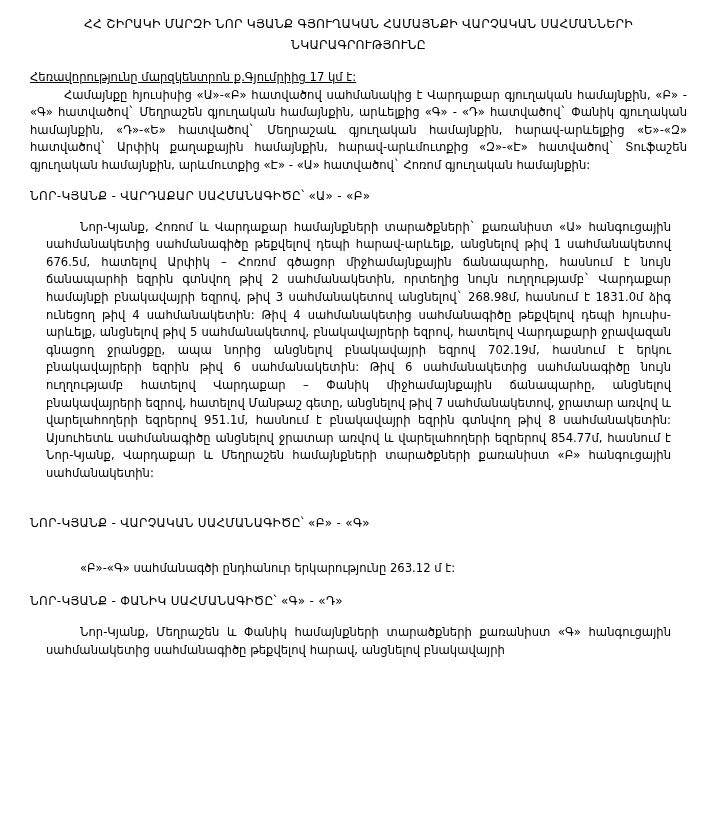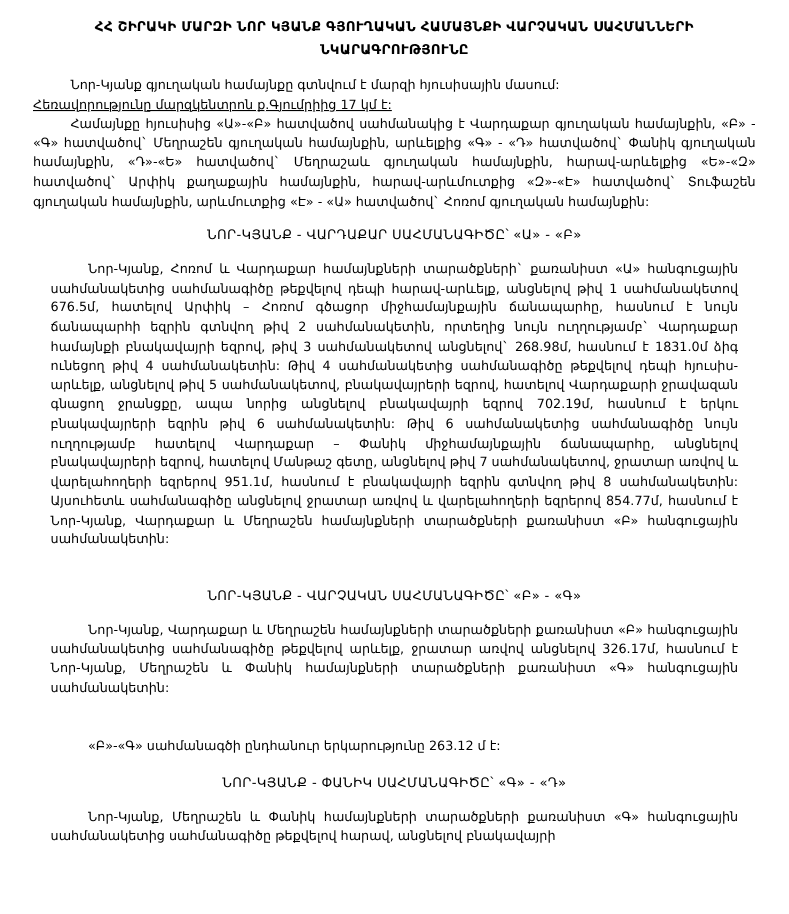--- a/index.html
+++ b/index.html
@@ -16,21 +16,21 @@
   }
   .page {
     width: 717px;
     height: 831px;
     box-sizing: border-box;
     padding: 14px 30px 0 30px;
     position: relative;
   }
   .doc-title {
     text-align: center;
-    font-weight: bold;
+    font-weight: normal;
     font-size: 12.3px;
     line-height: 21px;
     letter-spacing: 0.2px;
     margin: 0 0 4px 0;
   }
   .doc-title .line2 {
     display: block;
   }
   p.para {
     margin: 16px;
@@ -40,52 +40,49 @@
     text-indent: 34px;
   }
   p.para.noindent {
     text-indent: 0;
     text-decoration: underline;
   }
   p.tight {
     margin: 0;
   }
   .section-head {
-    text-align: center;
     font-size: 12px;
     margin: 14px 0 10px 0;
     letter-spacing: 0.3px;
   }
   .gap-sm { height: 9px; }
   .gap-xs { height: 4px; }
 </style>
 </head>
 <body>
 
 <div class="page">
 
   <h1 class="doc-title">
     <span>ՀՀ ՇԻՐԱԿԻ ՄԱՐԶԻ ՆՈՐ ԿՅԱՆՔ ԳՅՈՒՂԱԿԱՆ ՀԱՄԱՅՆՔԻ ՎԱՐՉԱԿԱՆ  ՍԱՀՄԱՆՆԵՐԻ</span>
     <span class="line2">ՆԿԱՐԱԳՐՈՒԹՅՈՒՆԸ</span>
   </h1>
 
   <div class="gap-sm"></div>
 
-  <p class="para tight">Նոր-Կյանք գյուղական համայնքը գտնվում է մարզի հյուսիսային մասում:</p>
   <p class="para tight noindent">Հեռավորությունը մարզկենտրոն ք.Գյումրիից 17 կմ է:</p>
   <p class="para tight">Համայնքը հյուսիսից «Ա»-«Բ» հատվածով սահմանակից է Վարդաքար գյուղական համայնքին, «Բ» - «Գ» հատվածով` Մեղրաշեն գյուղական համայնքին, արևելքից «Գ» - «Դ» հատվածով` Փանիկ գյուղական համայնքին, «Դ»-«Ե» հատվածով` Մեղրաշաև գյուղական համայնքին, հարավ-արևելքից «Ե»-«Զ» հատվածով` Արփիկ քաղաքային համայնքին, հարավ-արևմուտքից «Զ»-«Է» հատվածով` Տուֆաշեն գյուղական համայնքին, արևմուտքից «Է» - «Ա» հատվածով` Հոռոմ  գյուղական համայնքին:</p>
 
   <div class="section-head">ՆՈՐ-ԿՅԱՆՔ - ՎԱՐԴԱՔԱՐ ՍԱՀՄԱՆԱԳԻԾԸ՝ «Ա» - «Բ»</div>
 
   <p class="para">Նոր-Կյանք, Հոռոմ և Վարդաքար համայնքների տարածքների` քառանիստ «Ա» հանգուցային սահմանակետից սահմանագիծը թեքվելով դեպի հարավ-արևելք, անցնելով թիվ 1 սահմանակետով 676.5մ, հատելով Արփիկ – Հոռոմ գծացոր միջհամայնքային ճանապարհը,  հասնում է նույն ճանապարհի եզրին գտնվող թիվ 2 սահմանակետին, որտեղից նույն ուղղությամբ` Վարդաքար համայնքի բնակավայրի եզրով, թիվ 3 սահմանակետով անցնելով` 268.98մ, հասնում է 1831.0մ ձիգ ունեցող թիվ 4 սահմանակետին: Թիվ 4 սահմանակետից սահմանագիծը  թեքվելով դեպի հյուսիս-արևելք, անցնելով թիվ 5 սահմանակետով, բնակավայրերի եզրով, հատելով Վարդաքարի ջրավազան գնացող ջրանցքը, ապա նորից անցնելով բնակավայրի եզրով 702.19մ, հասնում է երկու բնակավայրերի եզրին թիվ 6 սահմանակետին: Թիվ 6 սահմանակետից սահմանագիծը նույն ուղղությամբ հատելով Վարդաքար – Փանիկ միջհամայնքային ճանապարհը, անցնելով բնակավայրերի եզրով, հատելով Մանթաշ գետը, անցնելով թիվ 7 սահմանակետով, ջրատար առվով և վարելահողերի եզրերով 951.1մ, հասնում է բնակավայրի եզրին գտնվող թիվ 8 սահմանակետին: Այսուհետև սահմանագիծը անցնելով ջրատար առվով և վարելահողերի եզրերով 854.77մ, հասնում է Նոր-Կյանք, Վարդաքար և Մեղրաշեն համայնքների տարածքների քառանիստ «Բ» հանգուցային սահմանակետին:</p>
   <div class="gap-xs"></div>
 
   <div class="section-head">ՆՈՐ-ԿՅԱՆՔ - ՎԱՐՉԱԿԱՆ ՍԱՀՄԱՆԱԳԻԾԸ՝ «Բ» - «Գ»</div>
 
-  <p class="para">Նոր-Կյանք, Վարդաքար և Մեղրաշեն համայնքների տարածքների քառանիստ «Բ» հանգուցային սահմանակետից սահմանագիծը թեքվելով արևելք, ջրատար առվով անցնելով 326.17մ, հասնում է Նոր-Կյանք, Մեղրաշեն և Փանիկ համայնքների տարածքների քառանիստ «Գ» հանգուցային սահմանակետին:</p>
   <div class="gap-xs"></div>
   <p class="para">«Բ»-«Գ» սահմանագծի ընդհանուր երկարությունը 263.12 մ է:</p>
 
   <div class="section-head">ՆՈՐ-ԿՅԱՆՔ - ՓԱՆԻԿ ՍԱՀՄԱՆԱԳԻԾԸ՝ «Գ» - «Դ»</div>
 
   <p class="para">Նոր-Կյանք, Մեղրաշեն և Փանիկ համայնքների տարածքների քառանիստ «Գ» հանգուցային սահմանակետից սահմանագիծը թեքվելով հարավ, անցնելով բնակավայրի</p>
 
 </div>
 
 </body></html>

